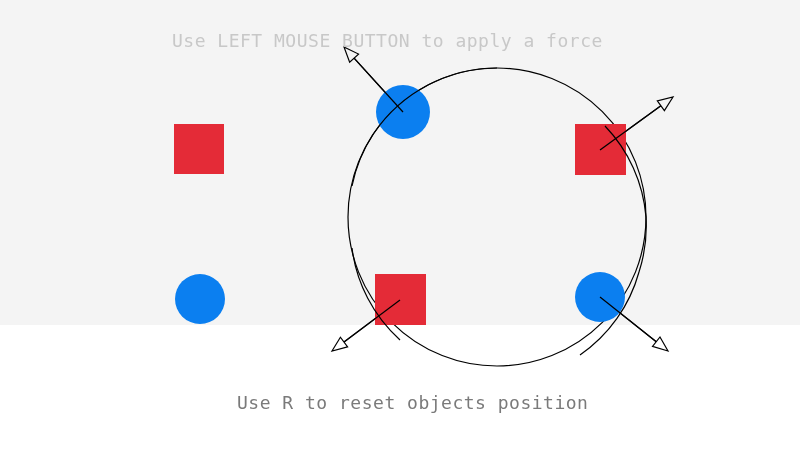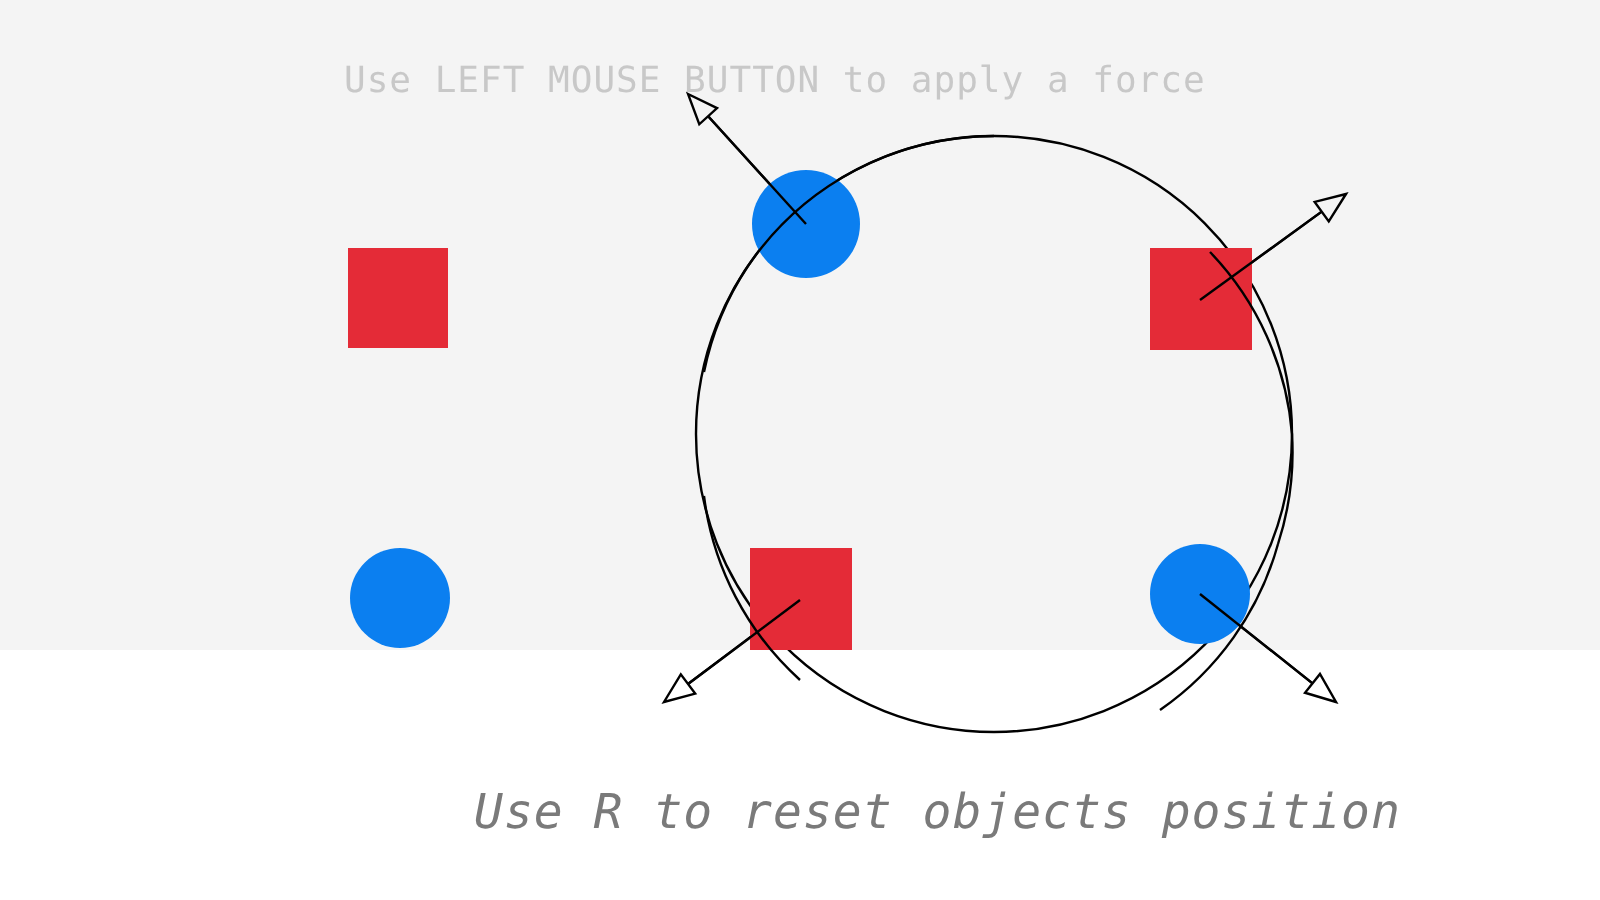--- a/index.html
+++ b/index.html
@@ -100,15 +100,15 @@
       <path d="M 374 133 A 149 149 0 0 0 352 186" fill="none" stroke="#000000" stroke-width="1.2"></path>
       <path d="M 605 126 A 149 149 0 0 1 646 217" fill="none" stroke="#000000" stroke-width="1.2"></path>
       <path d="M 352 248 A 149 149 0 0 0 400 340" fill="none" stroke="#000000" stroke-width="1.2"></path>
       <path d="M 639 272 A 149 149 0 0 1 580 355" fill="none" stroke="#000000" stroke-width="1.2"></path>
     </g>
 
   </svg>
 
   <div class="hint-text" id="hint-top" style="color: rgb(200, 200, 200); font-size: 18px; left: 172px; top: 30px;">Use LEFT MOUSE BUTTON to apply a force</div>
 
-  <div class="hint-text" id="hint-bottom" style="color: rgb(122, 122, 122); font-size: 24px; left: 237px; top: 392px; font-style: italic;">Use R to reset objects position</div>
+  <div class="hint-text" id="hint-bottom" style="color: rgb(122, 122, 122); font-size: 18px; left: 237px; top: 392px;">Use R to reset objects position</div>
 
 </div>
 
 </body></html>

